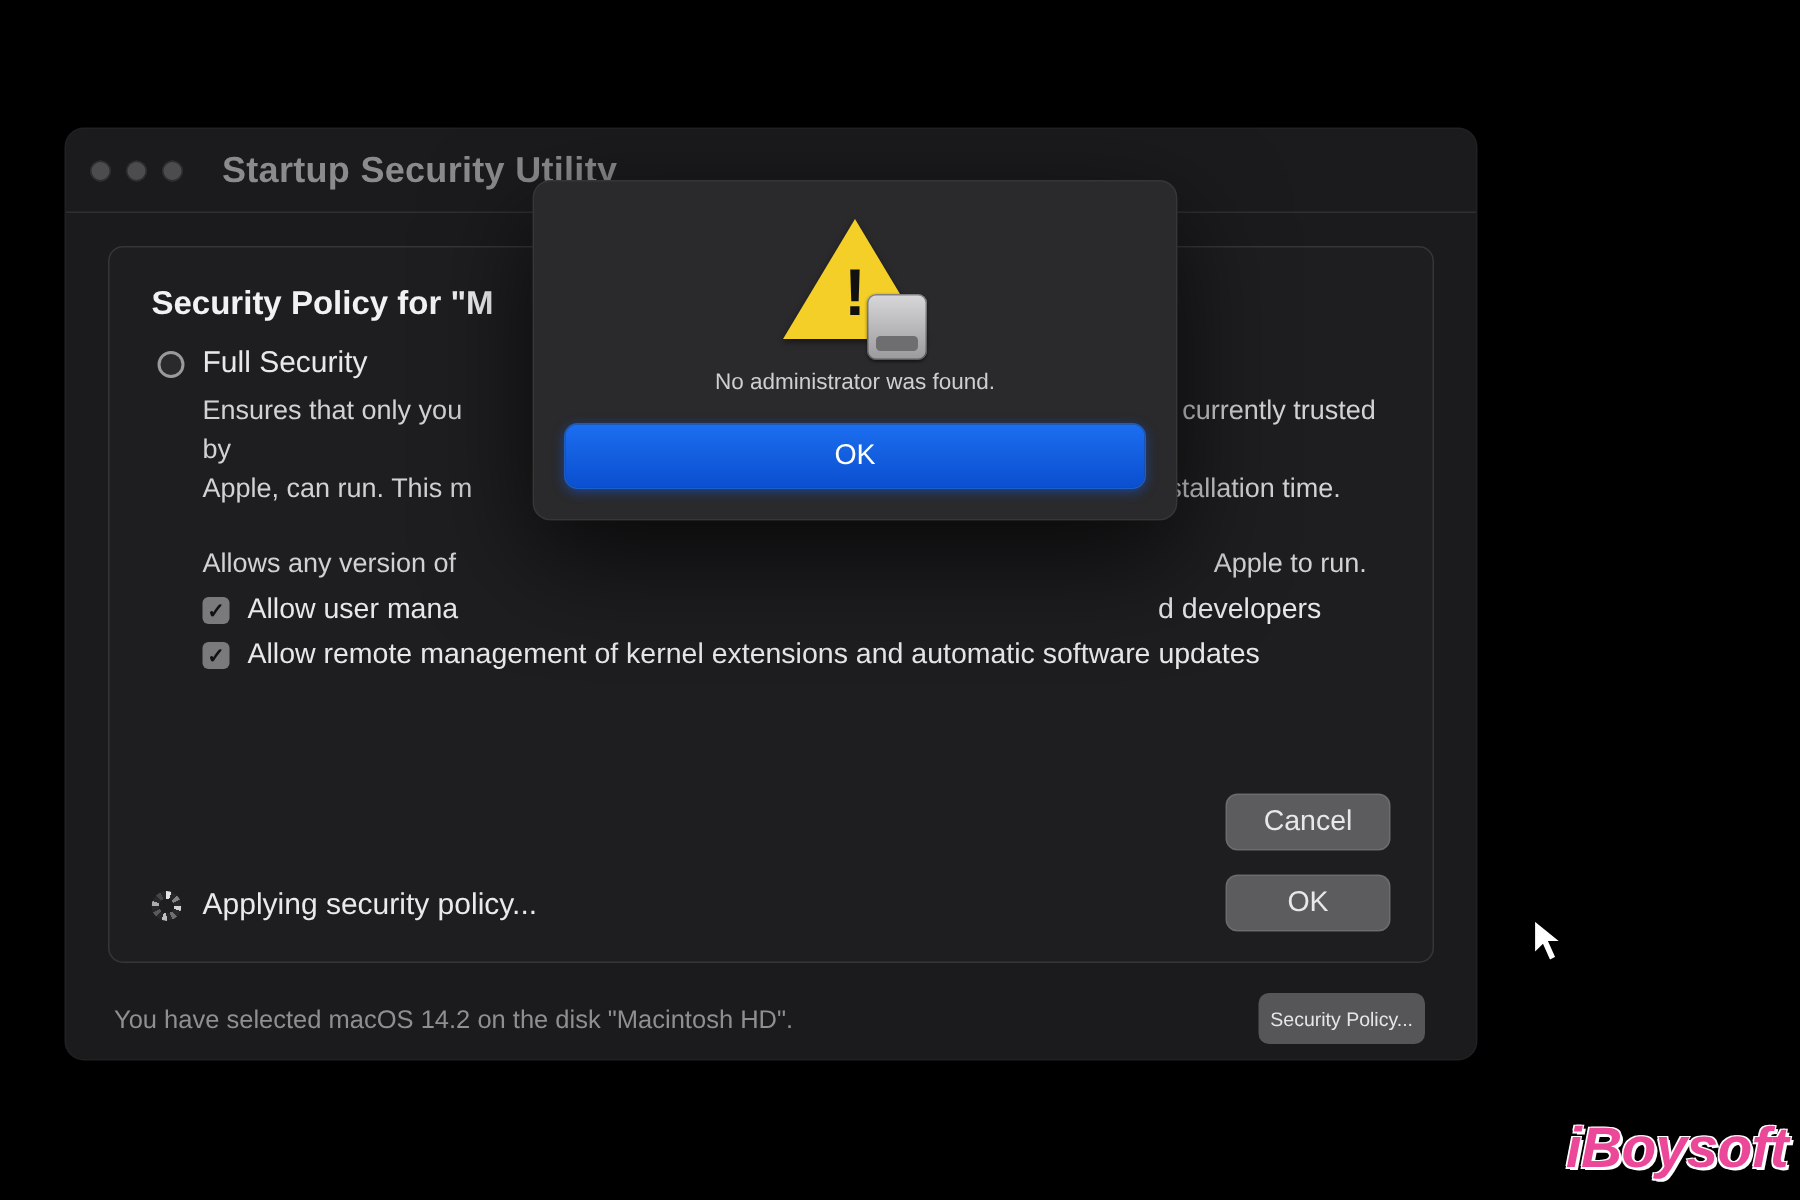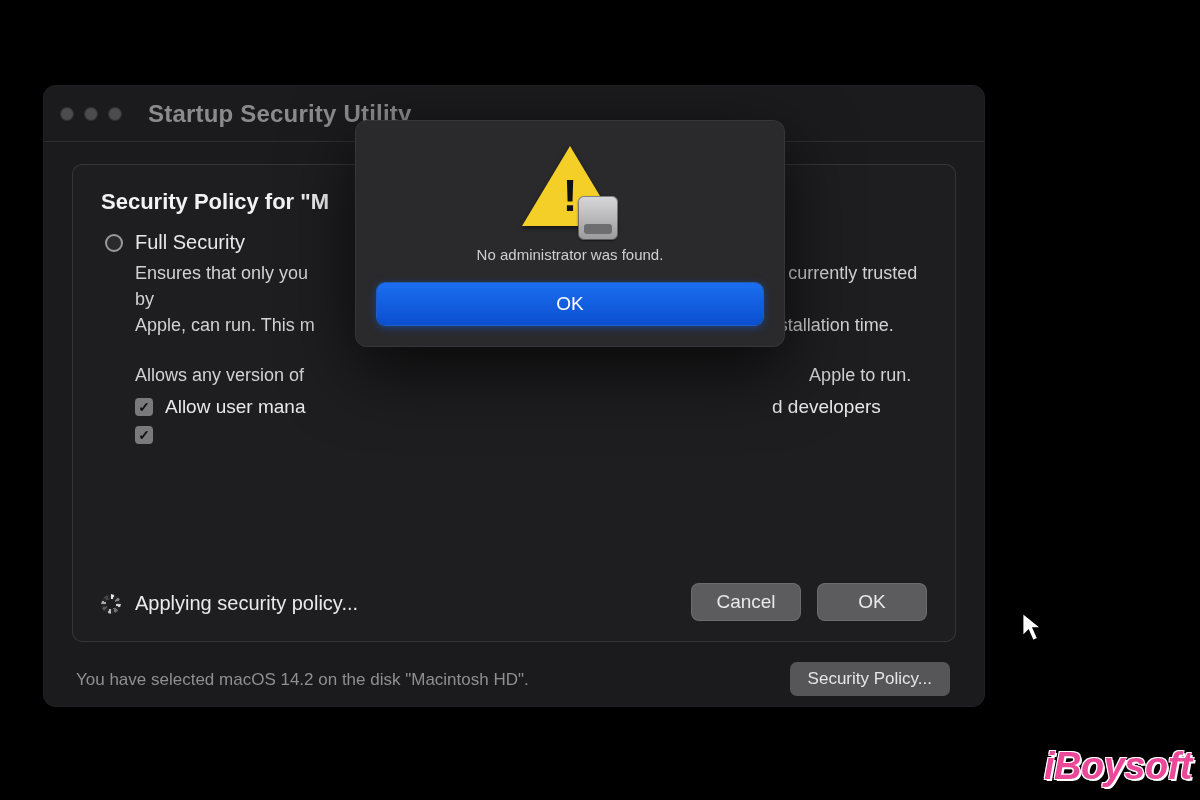--- a/index.html
+++ b/index.html
@@ -159,20 +159,21 @@
     font-size: 20px;
     color: #eaeaec;
   }
 
   .panel-buttons {
     position: absolute;
     right: 28px;
     bottom: 20px;
     display: flex;
     gap: 16px;
+    flex-direction: column;
   }
   .btn {
     min-width: 110px;
     height: 38px;
     padding: 0 22px;
     border-radius: 8px;
     background: #5c5c5f;
     color: #e8e8ea;
     font-size: 19px;
     display: flex;
@@ -186,25 +187,25 @@
     left: 32px;
     bottom: 16px;
     font-size: 17px;
     color: #8f8f92;
   }
   .footer-btn {
     position: absolute;
     right: 34px;
     bottom: 10px;
     height: 34px;
-    padding: 0 18px;
+    padding: 0 8px;
     border-radius: 7px;
     background: #565659;
     color: #e6e6e8;
-    font-size: 17px;
+    font-size: 13px;
     display: flex;
     align-items: center;
     justify-content: center;
   }
 
   
   .modal {
     position: absolute;
     left: 355px;
     top: 120px;
@@ -350,20 +351,21 @@
       <div class="check-row">
         <div class="checkbox">✓</div>
         <div class="check-label">
           <span>Allow user mana</span>
           <span style="display:inline-block;width:456px;"></span>
           <span>d developers</span>
         </div>
       </div>
       <div class="check-row">
         <div class="checkbox">✓</div>
+        <div class="check-label">Allow remote management of kernel extensions and automatic software updates</div>
       </div>
     </div>
 
     <div class="status-row">
       <div class="spinner"></div>
       <div class="status-text">Applying security policy...</div>
     </div>
 
     <div class="panel-buttons">
       <div class="btn">Cancel</div>

